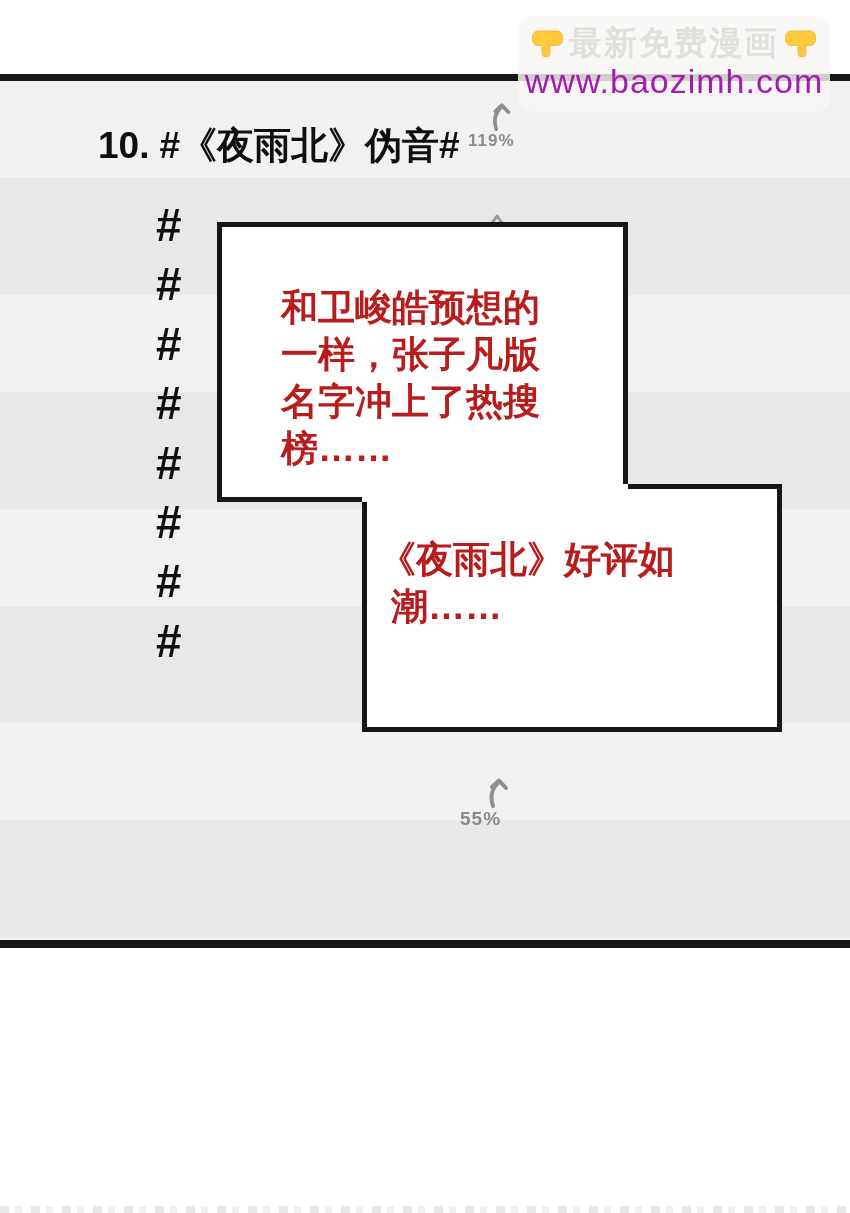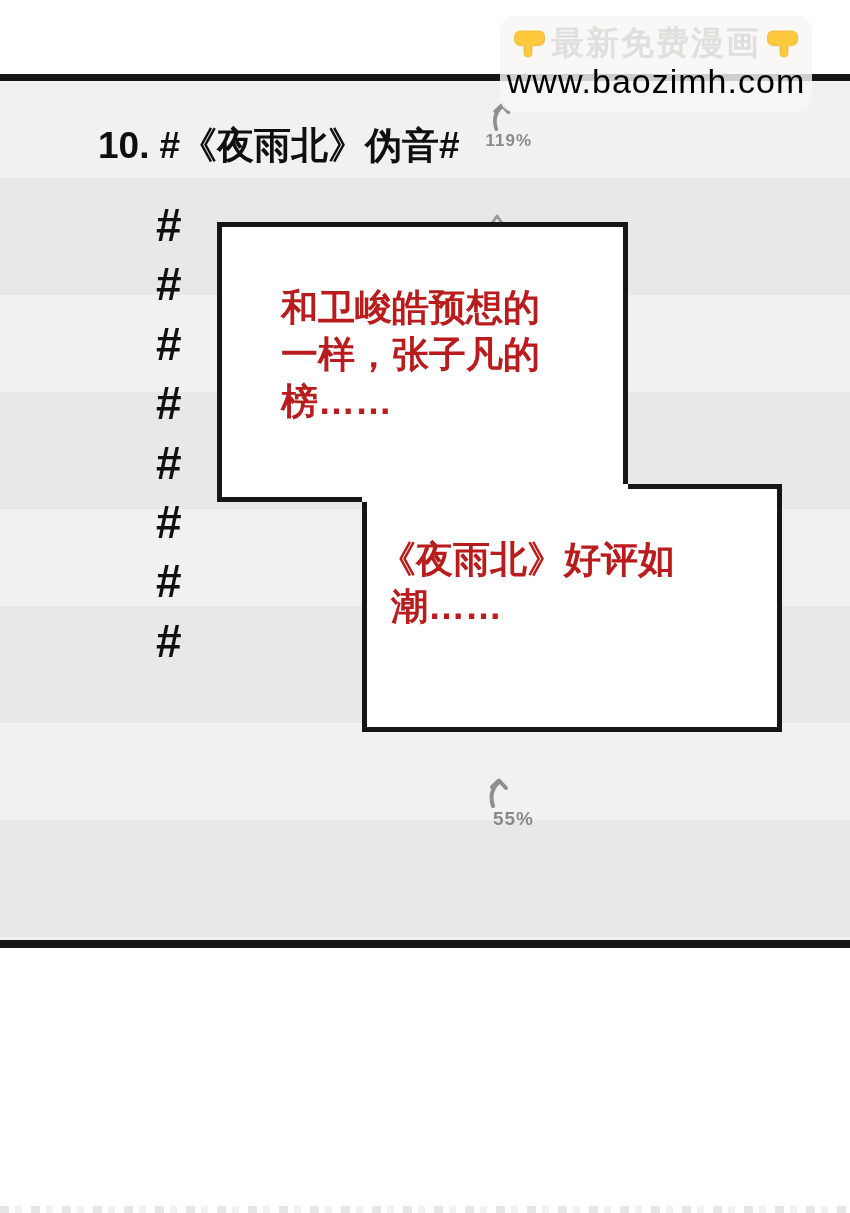--- a/index.html
+++ b/index.html
@@ -14,42 +14,42 @@
   .line-bottom{top:940px;height:8px;}
   
   .panel-bg{
     position:absolute;left:0;top:81px;width:850px;height:859px;z-index:1;
     background:repeating-linear-gradient(180deg,
       #f1f1f0 0px,#f1f1f0 97px,
       #e9e8e8 97px,#e9e8e8 214px);
   }
   
   .watermark{
-    position:absolute;left:500px;top:16px;width:312px;height:96px;z-index:30;
+    position:absolute;left:518px;top:16px;width:312px;height:96px;z-index:30;
     background:rgba(248,247,244,0.82);border-radius:14px;
     display:flex;flex-direction:column;align-items:center;justify-content:flex-start;
   }
   .wm-row1{display:flex;align-items:center;gap:5px;margin-top:9px;height:36px;}
   .wm-promo{
     font-size:33px;font-weight:700;color:#e0dfdc;letter-spacing:2px;white-space:nowrap;
   }
   .hand-icon{width:32px;height:32px;flex:0 0 auto;}
   .hand-flip{transform:scaleX(-1);}
   .wm-url{
-    margin-top:1px;font-size:34px;font-weight:400;color:#000000;
+    margin-top:1px;font-size:34px;font-weight:400;color:#a21caf;
     letter-spacing:1px;white-space:nowrap;
   }
   
   .hot-item{
     position:absolute;color:#0f0f0f;font-weight:700;white-space:nowrap;z-index:3;
   }
   .item-top{left:98px;top:121px;font-size:37px;}
   .item-bottom{left:86px;top:731px;font-size:46px;}
   .hot-item .rank{margin-right:10px;}
-  .trend{position:absolute;z-index:3;text-align:right;}
+  .trend{position:absolute;z-index:3;text-align:left;}
   .trend-arrow{display:block;margin:0 auto;}
   .trend-label{
     display:block;font-size:17px;font-weight:700;color:#8a8a8a;letter-spacing:1px;
   }
   .trend-1{left:468px;top:101px;width:64px;}
   .trend-2{left:460px;top:776px;width:74px;}
   .trend-2 .trend-label{font-size:19px;}
   .hash-col{
     position:absolute;left:156px;top:196px;width:44px;z-index:3;
     font-size:46px;font-weight:700;color:#101010;line-height:59.4px;text-align:left;
@@ -126,21 +126,22 @@
   <svg class="peek-arrow" width="16" height="16" viewBox="0 0 16 16">
     <path d="M3 12 L8 5 L13 12" fill="none" stroke="#9a9a9a" stroke-width="3" stroke-linejoin="round" stroke-linecap="round"></path>
   </svg>
 
   <div class="bubble bubble-1"></div>
   <div class="bubble bubble-2"></div>
   <div class="bubble-eraser"></div>
 
   <div class="bubble-text bubble-text-1">
     <div>和卫峻皓预想的</div>
-    <div>一样，张子凡的</div>
+    <div>一样，张子凡版</div>
+    <div>名字冲上了热搜</div>
     <div>榜……</div>
   </div>
 
   <div class="bubble-text bubble-text-2">
     <div class="outdent">《夜雨北》好评如</div>
     <div>潮……</div>
   </div>
 
   <div class="trend trend-2">
     <svg class="trend-arrow" width="36" height="32" viewBox="0 0 34 32">

